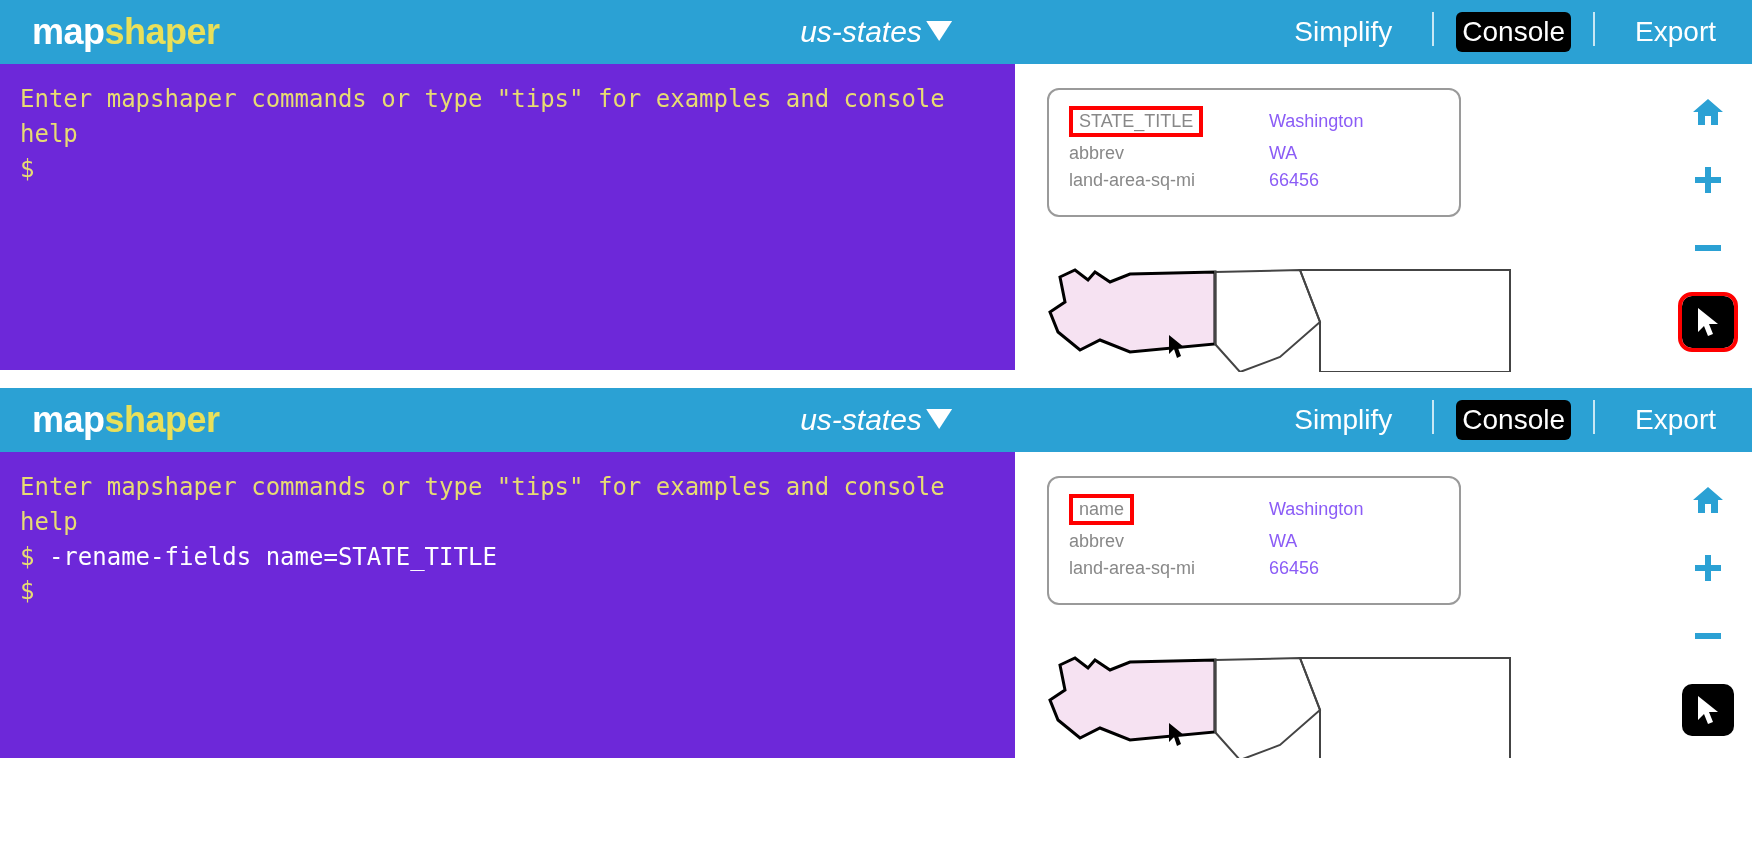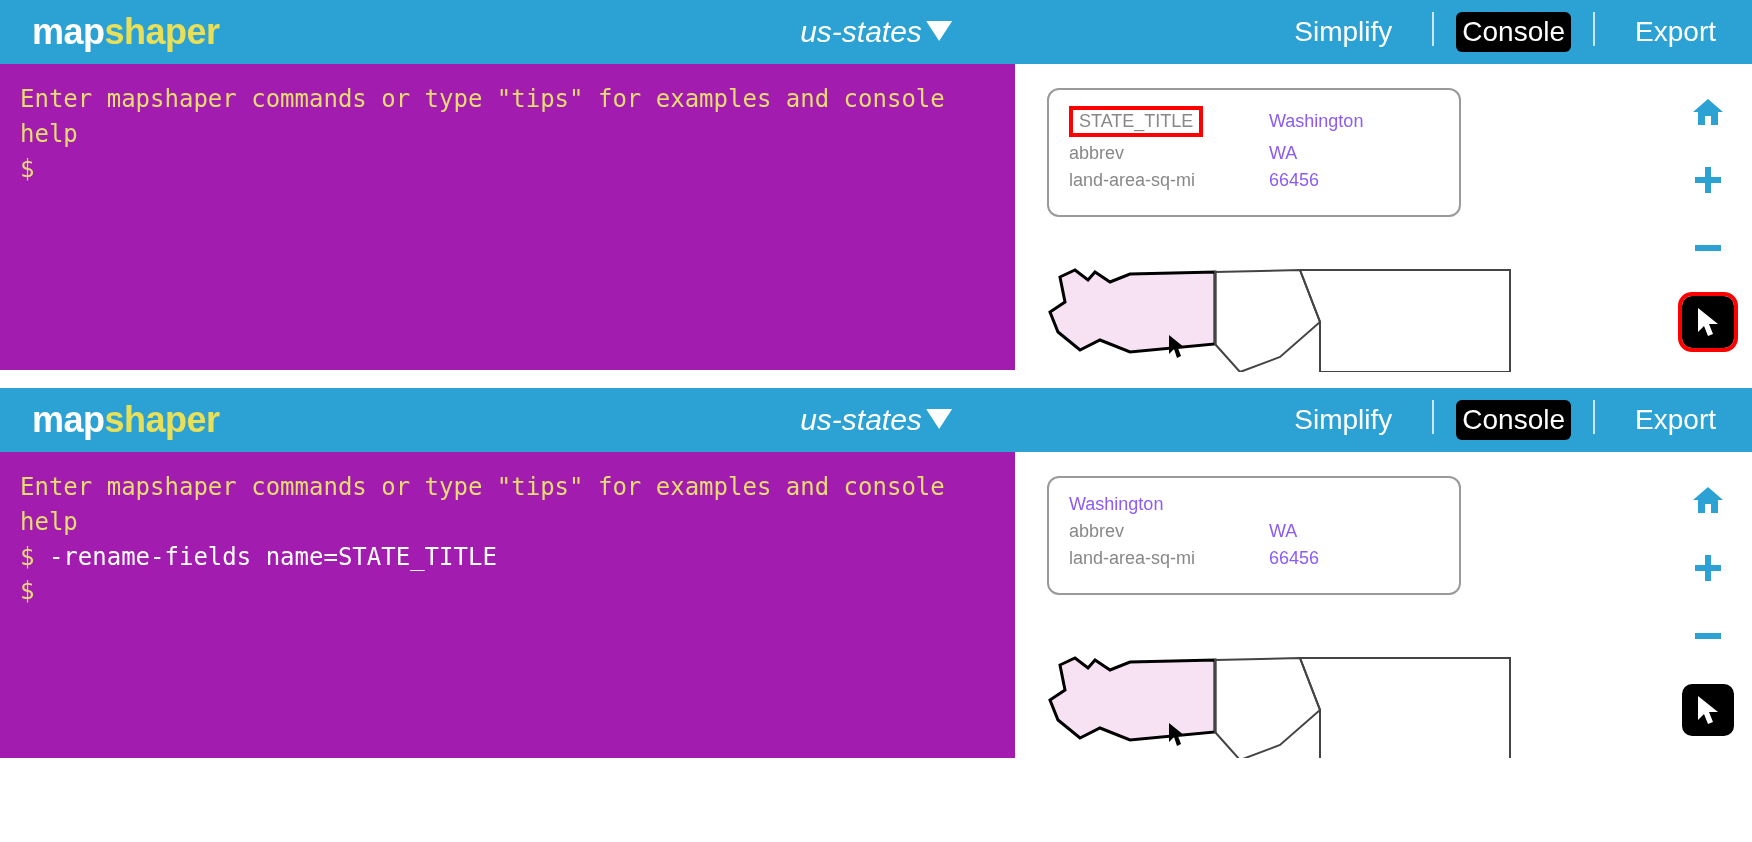--- a/index.html
+++ b/index.html
@@ -67,21 +67,21 @@
     background: rgba(255,255,255,0.75);
     margin: 0 6px;
   }
 
   
   .body {
     display: flex;
     height: 306px;
   }
   .console {
-    background: #a21caf;
+    background: #6d28d9;
     width: 1015px;
     font-family: "Consolas","Menlo","Monaco",monospace;
     font-size: 24px;
     padding: 18px 20px;
     line-height: 1.45;
   }
   .console .hint { color: #e7dc72; }
   .console .prompt { color: #e7dc72; }
   .console .cmd { color: #fff; }
   .mapzone {
@@ -286,20 +286,21 @@
         <span class="cmd">-rename-fields name=STATE_TITLE</span>
       </div>
       <div>
         <span class="prompt">$</span>
       </div>
     </div>
 
     <div class="mapzone">
       <div class="popup">
         <div class="row">
+          <span class="keywrap"><span class="key hl">name</span></span>
           <span class="val">Washington</span>
         </div>
         <div class="row">
           <span class="key">abbrev</span>
           <span class="val">WA</span>
         </div>
         <div class="row">
           <span class="key">land-area-sq-mi</span>
           <span class="val italic">66456</span>
         </div>

